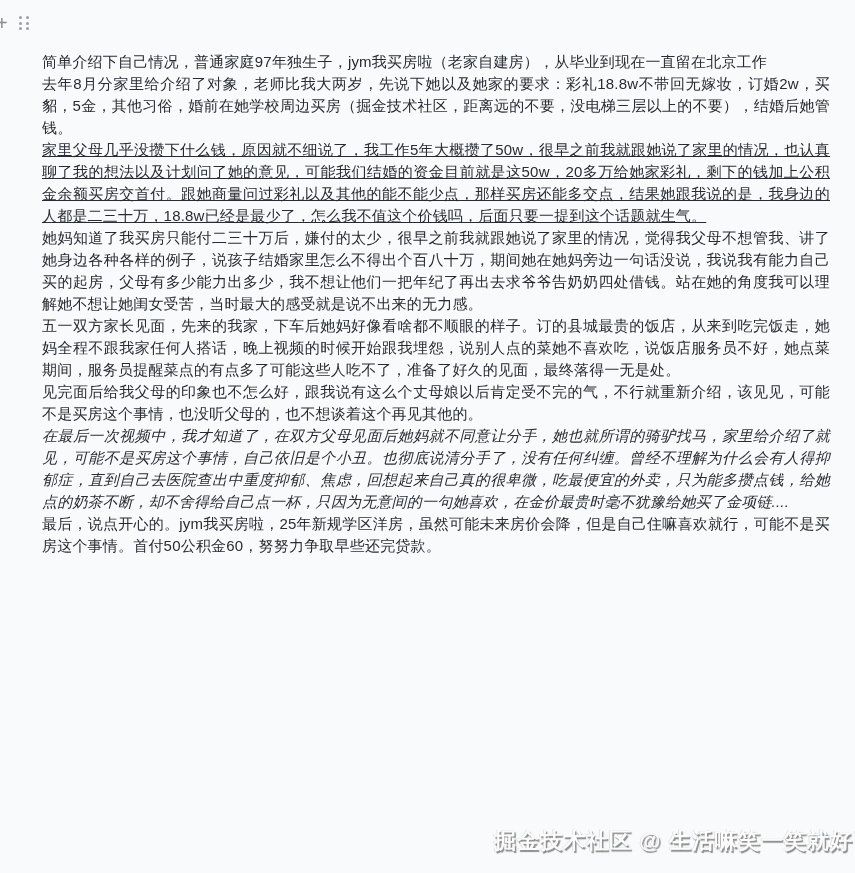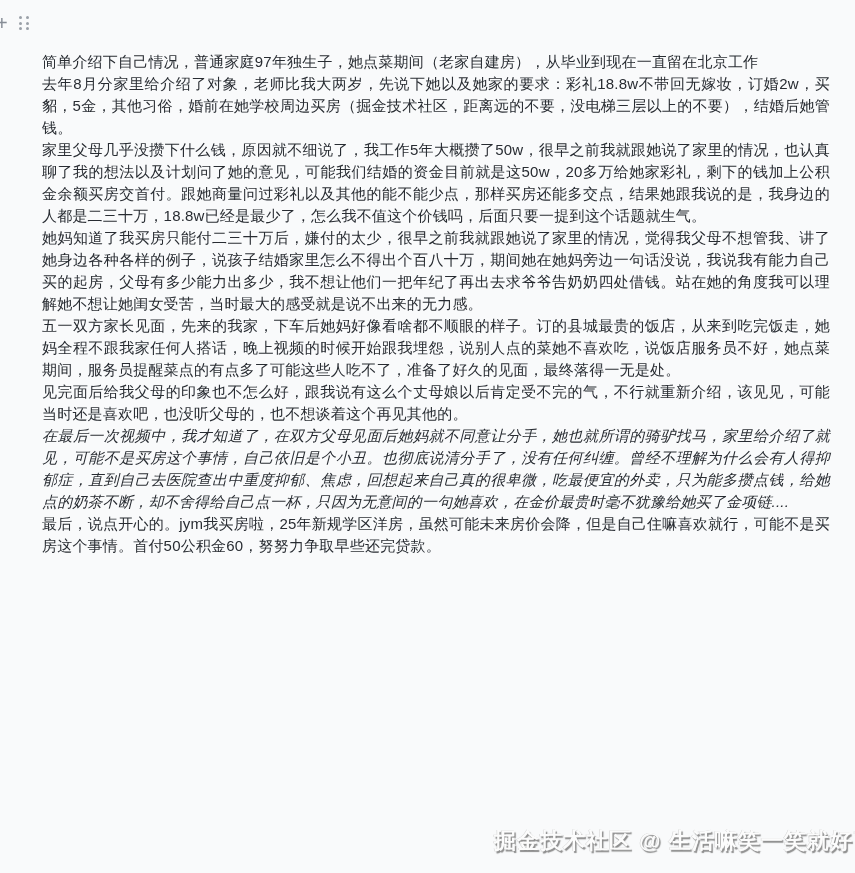--- a/index.html
+++ b/index.html
@@ -59,21 +59,21 @@
     font-size: 15px;
     line-height: 22px;
     text-align: justify;
     letter-spacing: 0.2px;
   }
   .content p {
     margin: 0;
     cursor: text;
   }
   .g35 { margin-top: 35px; }
-  .g37 { margin-top: 37px; }
+  .g37 { margin-top: 37px; text-decoration: underline; }
   .g39 { margin-top: 39px; font-style: italic; }
   .g40 { margin-top: 40px; }
   .g9  { margin-top: 9px;  }
   .g7  { margin-top: 7px;  }
   
   .watermark {
     position: absolute;
     left: 494px;
     top: 826px;
     font-size: 22px;
@@ -96,25 +96,25 @@
       <i></i>
         <i></i>
         <i></i>
         <i></i>
         <i></i>
         <i></i>
     </span>
   </div>
 
   <div class="content">
-    <p>简单介绍下自己情况，普通家庭97年独生子，她点菜期间（老家自建房），从毕业到现在一直留在北京工作</p>
+    <p>简单介绍下自己情况，普通家庭97年独生子，jym我买房啦（老家自建房），从毕业到现在一直留在北京工作</p>
     <p class="g35">去年8月分家里给介绍了对象，老师比我大两岁，先说下她以及她家的要求：彩礼18.8w不带回无嫁妆，订婚2w，买貂，5金，其他习俗，婚前在她学校周边买房（掘金技术社区，距离远的不要，没电梯三层以上的不要），结婚后她管钱。</p>
     <p class="g37">家里父母几乎没攒下什么钱，原因就不细说了，我工作5年大概攒了50w，很早之前我就跟她说了家里的情况，也认真聊了我的想法以及计划问了她的意见，可能我们结婚的资金目前就是这50w，20多万给她家彩礼，剩下的钱加上公积金余额买房交首付。跟她商量问过彩礼以及其他的能不能少点，那样买房还能多交点，结果她跟我说的是，我身边的人都是二三十万，18.8w已经是最少了，怎么我不值这个价钱吗，后面只要一提到这个话题就生气。</p>
     <p class="g9">她妈知道了我买房只能付二三十万后，嫌付的太少，很早之前我就跟她说了家里的情况，觉得我父母不想管我、讲了她身边各种各样的例子，说孩子结婚家里怎么不得出个百八十万，期间她在她妈旁边一句话没说，我说我有能力自己买的起房，父母有多少能力出多少，我不想让他们一把年纪了再出去求爷爷告奶奶四处借钱。站在她的角度我可以理解她不想让她闺女受苦，当时最大的感受就是说不出来的无力感。</p>
     <p class="g35">五一双方家长见面，先来的我家，下车后她妈好像看啥都不顺眼的样子。订的县城最贵的饭店，从来到吃完饭走，她妈全程不跟我家任何人搭话，晚上视频的时候开始跟我埋怨，说别人点的菜她不喜欢吃，说饭店服务员不好，她点菜期间，服务员提醒菜点的有点多了可能这些人吃不了，准备了好久的见面，最终落得一无是处。</p>
-    <p class="g7">见完面后给我父母的印象也不怎么好，跟我说有这么个丈母娘以后肯定受不完的气，不行就重新介绍，该见见，可能当时还是喜欢吧，也没听父母的，也不想谈着这个再见其他的。</p>
+    <p class="g7">见完面后给我父母的印象也不怎么好，跟我说有这么个丈母娘以后肯定受不完的气，不行就重新介绍，该见见，可能不是买房这个事情，也没听父母的，也不想谈着这个再见其他的。</p>
     <p class="g39">在最后一次视频中，我才知道了，在双方父母见面后她妈就不同意让分手，她也就所谓的骑驴找马，家里给介绍了就见，可能不是买房这个事情，自己依旧是个小丑。也彻底说清分手了，没有任何纠缠。曾经不理解为什么会有人得抑郁症，直到自己去医院查出中重度抑郁、焦虑，回想起来自己真的很卑微，吃最便宜的外卖，只为能多攒点钱，给她点的奶茶不断，却不舍得给自己点一杯，只因为无意间的一句她喜欢，在金价最贵时毫不犹豫给她买了金项链....</p>
     <p class="g35">最后，说点开心的。jym我买房啦，25年新规学区洋房，虽然可能未来房价会降，但是自己住嘛喜欢就行，可能不是买房这个事情。首付50公积金60，努努力争取早些还完贷款。</p>
   </div>
 
   <div class="watermark">掘金技术社区 @ 生活嘛笑一笑就好了</div>
 
 </div>
 
 </body></html>

